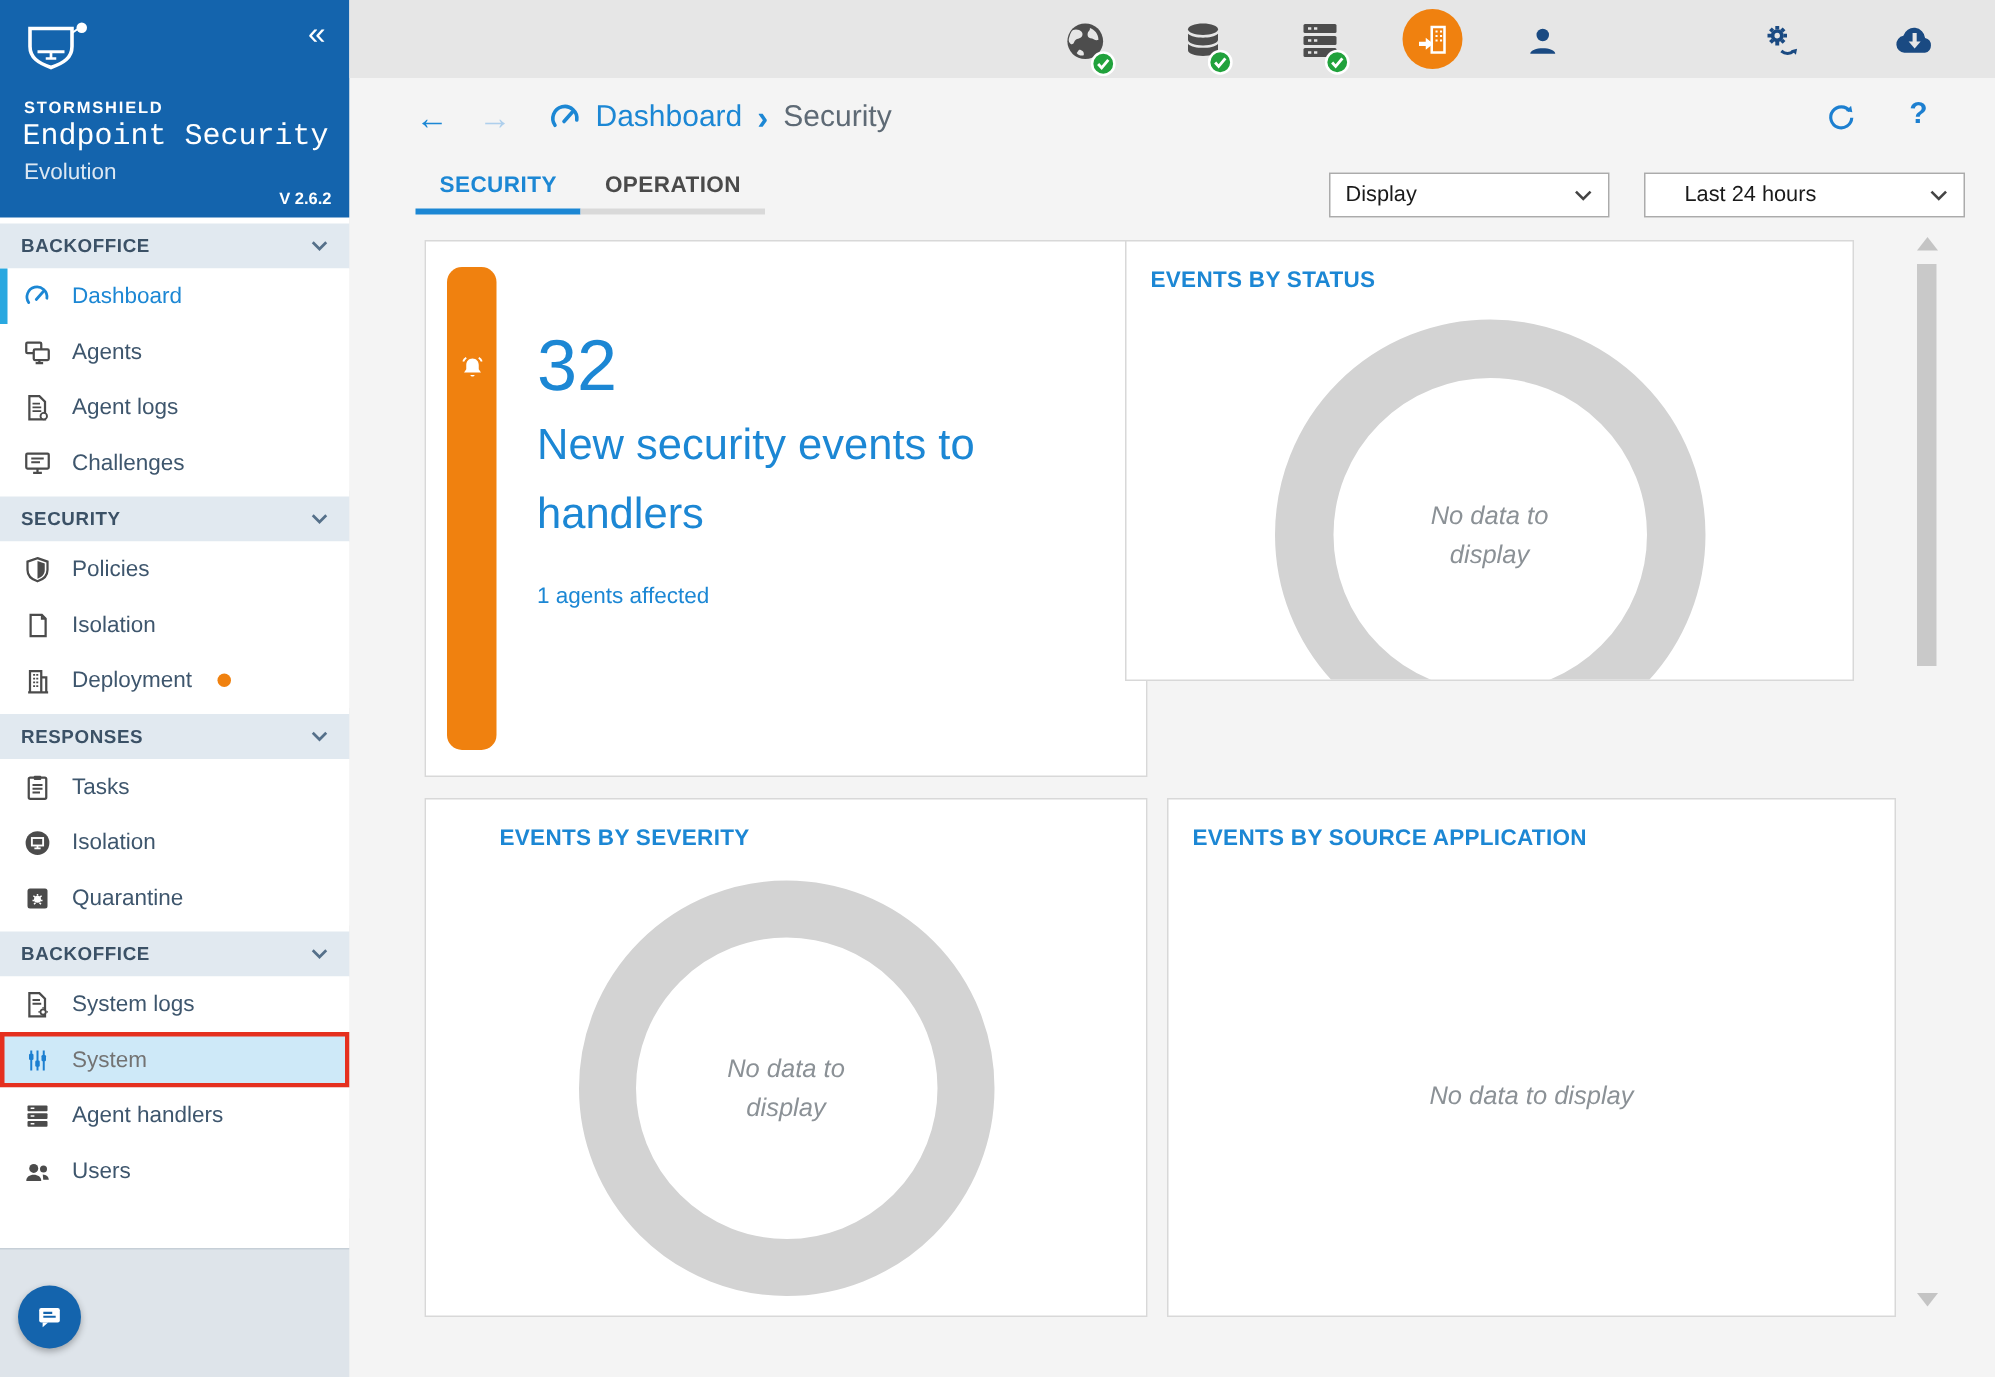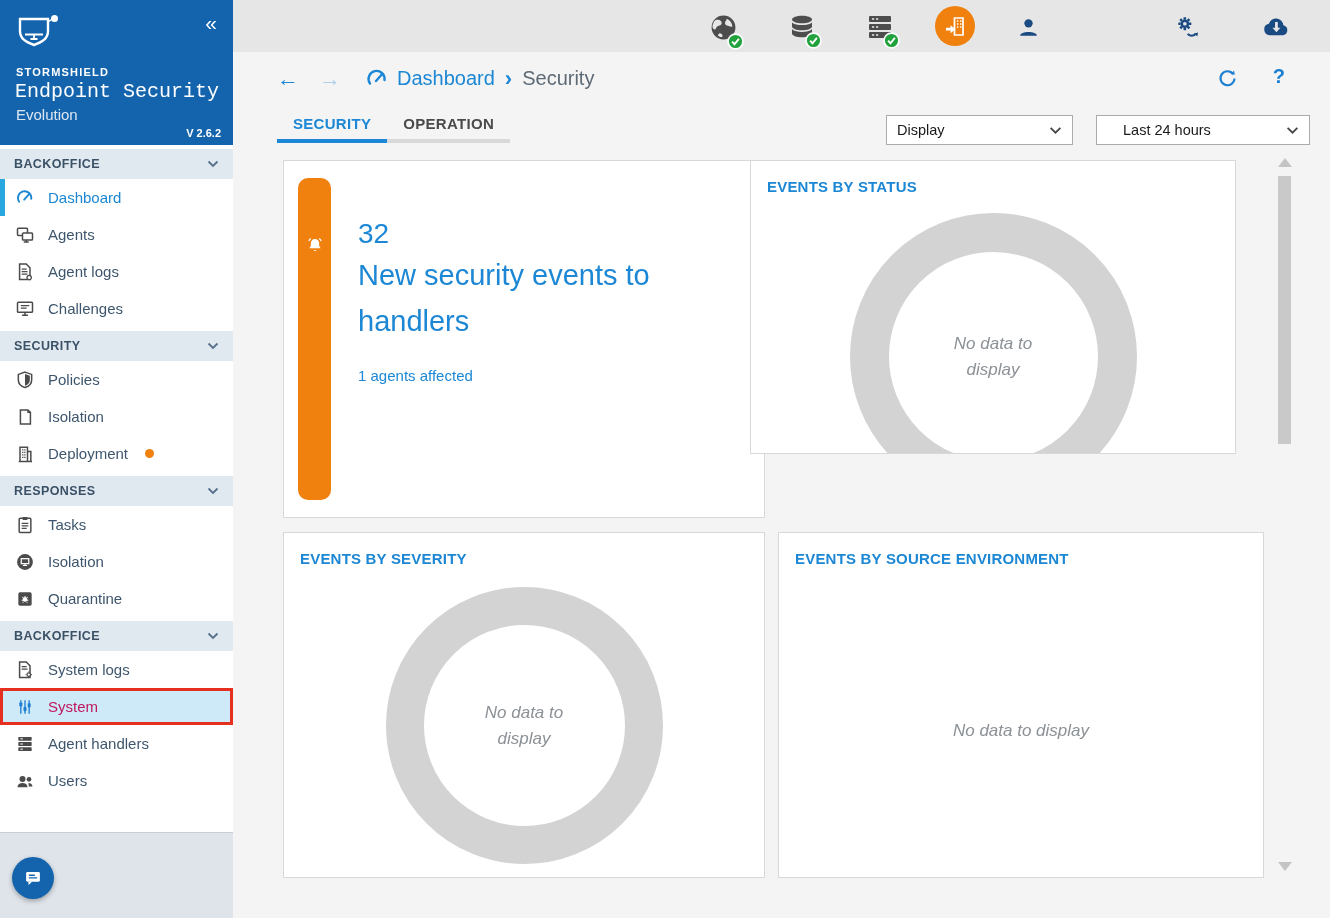--- a/index.html
+++ b/index.html
@@ -22,21 +22,21 @@
                   padding:0 14px;font-size:12.5px;font-weight:bold;letter-spacing:.4px;
                   margin-top:4px;cursor:pointer;}
   .section-header:first-of-type{margin-top:0;}
   .section-header .chev{margin-left:auto;color:#55708a;}
   .item{position:relative;height:37px;display:flex;align-items:center;gap:13px;
         padding-left:15px;background:#fff;color:#3e566d;font-size:15px;cursor:pointer;}
   .item .mi{width:20px;height:20px;flex:none;color:#4b4b4b;}
   .item.active{color:#1c87d4;}
   .item.active .mi{color:#1c87d4;}
   .item.active::before{content:"";position:absolute;left:0;top:0;bottom:0;width:5px;background:#29a8e0;}
-  .item.highlighted{background:#cee9f8;color:#be185d;box-shadow:inset 0 0 0 3px #e5301f;}
+  .item.highlighted{background:#cee9f8;color:#737373;box-shadow:inset 0 0 0 3px #e5301f;}
   .item.highlighted .mi{color:#1c7fd0;}
   .orange-dot{width:9px;height:9px;border-radius:50%;background:#f0810f;margin-left:4px;}
   .sidebar-footer{position:absolute;left:0;top:832px;right:0;bottom:0;background:#dee4ea;
                   border-top:1px solid #c6cfd7;}
   .chat-btn{position:absolute;left:12px;top:24px;width:42px;height:42px;border-radius:50%;
             background:#1464ad;display:flex;align-items:center;justify-content:center;
             box-shadow:0 2px 5px rgba(0,0,0,.3);cursor:pointer;}
 
   
   .main{position:absolute;left:233px;top:0;width:1097px;height:918px;background:#f4f4f4;}
@@ -69,29 +69,29 @@
           font-size:14.5px;color:#1a1a1a;cursor:pointer;}
   .select .chev{margin-left:auto;color:#444;}
   #display-select{left:653px;width:187px;}
   #period-select{left:863px;width:214px;padding-left:26px;}
 
   
   .cards{position:absolute;left:50px;top:155px;width:1000px;height:730px;}
   .card{position:absolute;background:#fff;border:1px solid #d8d8d8;box-sizing:border-box;}
   #card-alert{left:0;top:5px;width:482px;height:358px;}
   #card-status{left:467px;top:5px;width:486px;height:294px;overflow:hidden;}
-  #card-severity{left:0;top:377px;width:482px;height:346px;overflow:hidden;}
+  #card-severity{left:0;top:377px;width:482px;height:346px;overflow:hidden;padding-left:33px;}
   #card-source{left:495px;top:377px;width:486px;height:346px;}
   .card-title{color:#1c87d4;font-weight:bold;font-size:15px;letter-spacing:.2px;
               margin:17px 0 0 16px;}
   .alert-bar{position:absolute;left:14px;top:17px;width:33px;bottom:17px;background:#f0810f;
              border-radius:10px;}
   .alert-bar svg{position:absolute;left:50%;top:58px;transform:translateX(-50%);}
   .alert-text{margin:58px 0 0 74px;}
-  .alert-count{font-size:28px;color:#1c87d4;line-height:1.1;}
+  .alert-count{font-size:48px;color:#1c87d4;line-height:1.1;}
   .alert-title{font-size:29px;color:#1c87d4;line-height:1.6;width:310px;margin-top:2px;}
   .alert-sub{font-size:15px;color:#1c87d4;margin-top:22px;cursor:pointer;}
   .donut{position:absolute;left:0;right:0;margin:0 auto;border-radius:50%;
          border:39px solid #d3d3d3;box-sizing:border-box;display:flex;align-items:center;
          justify-content:center;text-align:center;}
   #card-status .donut{top:52px;width:287px;height:287px;}
   #card-severity .donut{top:54px;width:277px;height:277px;border-width:38px;}
   .nodata{font-style:italic;color:#8b9196;font-size:17px;line-height:1.5;width:130px;}
   .nodata-center{position:absolute;left:0;right:0;top:188px;text-align:center;
                  font-style:italic;color:#8b9196;font-size:17px;}
@@ -415,21 +415,21 @@
       </div>
 
       <div class="card" id="card-severity">
         <div class="card-title">EVENTS BY SEVERITY</div>
         <div class="donut">
           <span class="nodata">No data to display</span>
         </div>
       </div>
 
       <div class="card" id="card-source">
-        <div class="card-title">EVENTS BY SOURCE ENVIRONMENT</div>
+        <div class="card-title">EVENTS BY SOURCE APPLICATION</div>
         <div class="nodata-center">No data to display</div>
       </div>
 
     </div>
 
     <div class="vscroll">
       <div class="sb-up"></div>
       <div class="sb-thumb"></div>
       <div class="sb-down"></div>
     </div>

